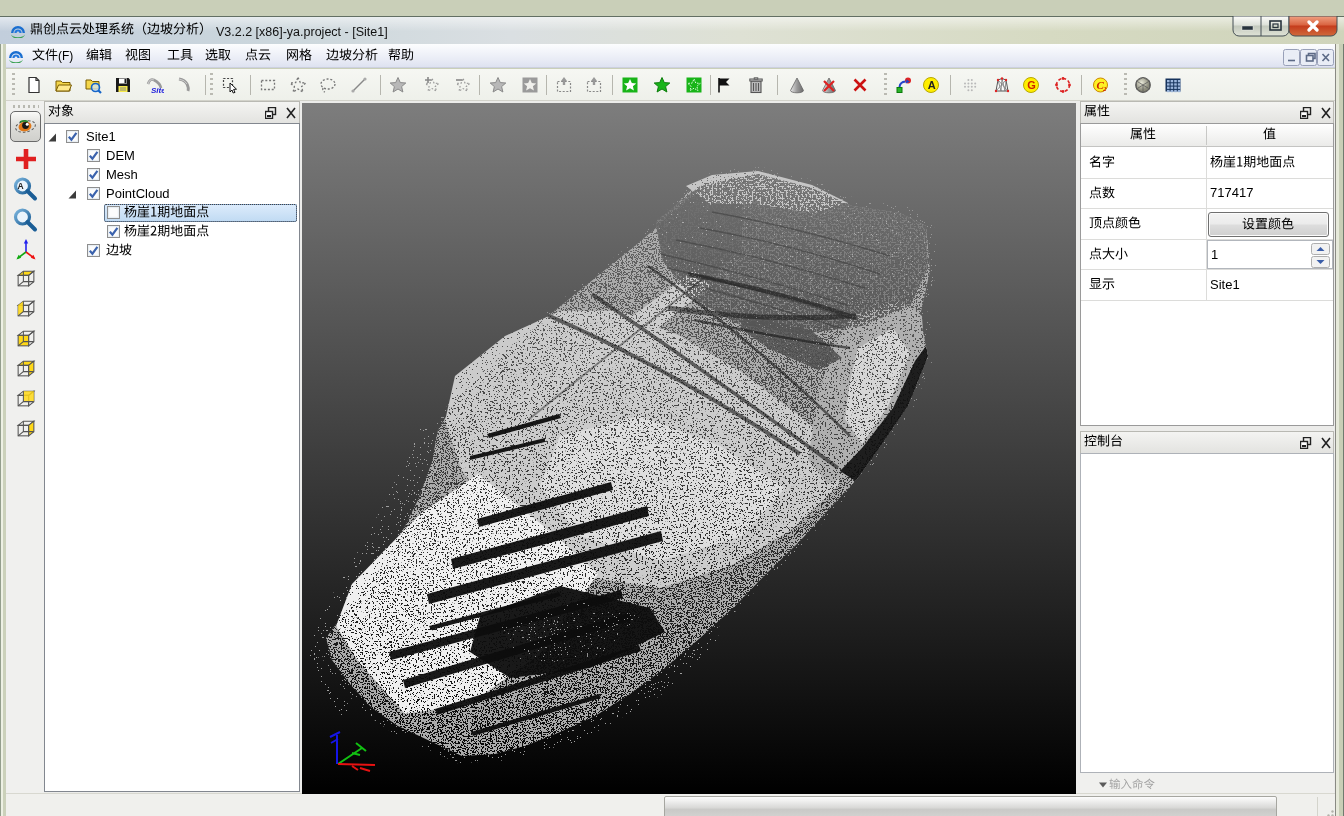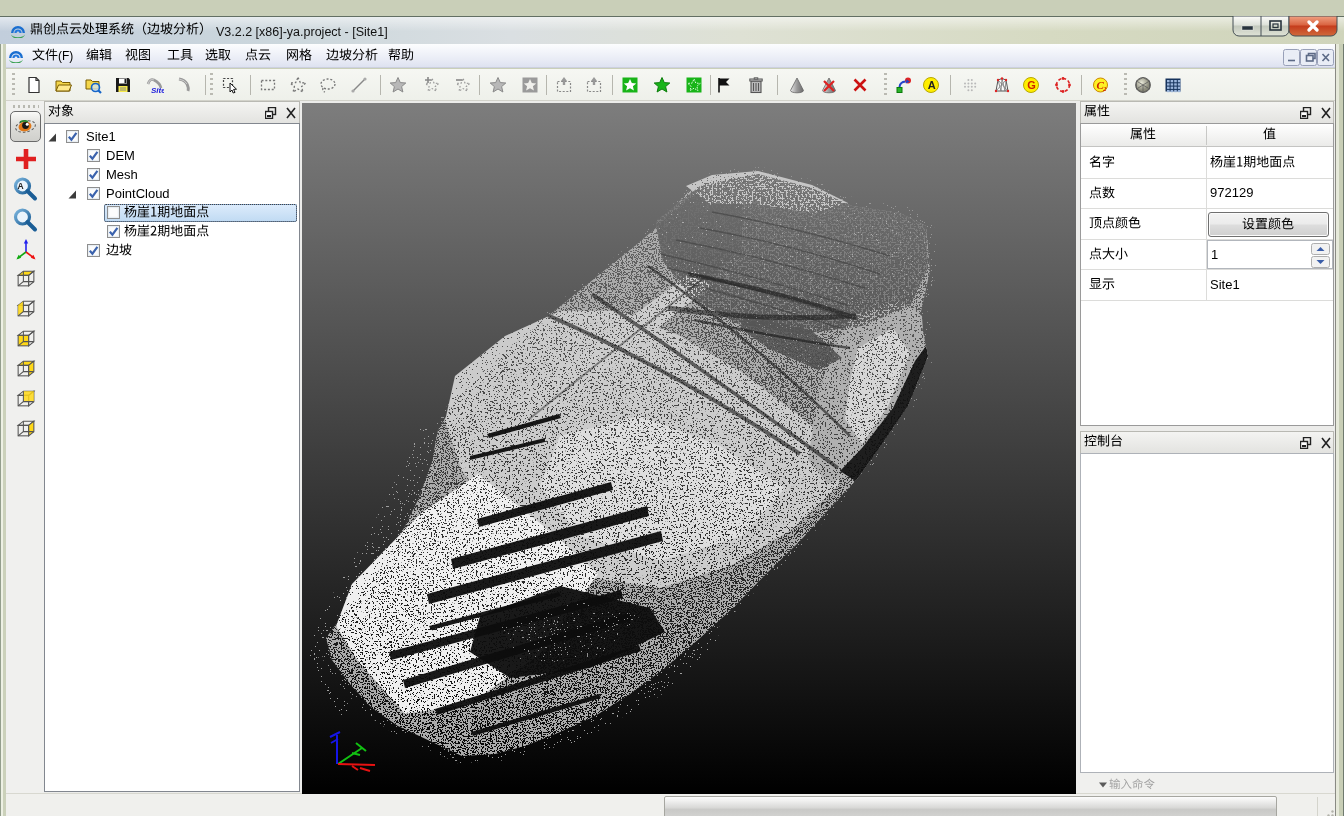--- a/index.html
+++ b/index.html
@@ -626,21 +626,21 @@
       </svg></div>
 <div style="position:absolute;left:1210px;top:140px;line-height:0"><svg width="85.2" height="13" style="overflow:visible" fill="#000">
         <use href="#u6768" transform="matrix(0.013 0 0 -0.013 0.00 10.40)"></use>
         <use href="#u5d16" transform="matrix(0.013 0 0 -0.013 13.00 10.40)"></use>
         <use href="#u31" transform="matrix(0.013 0 0 -0.013 26.00 10.40)"></use>
         <use href="#u671f" transform="matrix(0.013 0 0 -0.013 33.22 10.40)"></use>
         <use href="#u5730" transform="matrix(0.013 0 0 -0.013 46.22 10.40)"></use>
         <use href="#u9762" transform="matrix(0.013 0 0 -0.013 59.22 10.40)"></use>
         <use href="#u70b9" transform="matrix(0.013 0 0 -0.013 72.22 10.40)"></use>
       </svg></div>
-<div style="position:absolute;left:1210px;top:169px;font:normal 13px &quot;Liberation Sans&quot;, sans-serif;color:#000;white-space:pre;line-height:15px">972129</div>
+<div style="position:absolute;left:1210px;top:169px;font:normal 13px &quot;Liberation Sans&quot;, sans-serif;color:#000;white-space:pre;line-height:15px">717417</div>
 <div class="abs" style="left:1208px;top:196px;width:121px;height:25px;border:1px solid #707070;border-radius:3px;background:linear-gradient(180deg,#f3f3f3,#ebebeb 48%,#dddddd 52%,#cfcfcf);box-shadow:inset 0 0 0 1px #fbfbfb"></div>
 <div style="position:absolute;left:1242px;top:202px;line-height:0"><svg width="52.0" height="13" style="overflow:visible" fill="#000">
         <use href="#u8bbe" transform="matrix(0.013 0 0 -0.013 0.00 10.40)"></use>
         <use href="#u7f6e" transform="matrix(0.013 0 0 -0.013 13.00 10.40)"></use>
         <use href="#u989c" transform="matrix(0.013 0 0 -0.013 26.00 10.40)"></use>
         <use href="#u8272" transform="matrix(0.013 0 0 -0.013 39.00 10.40)"></use>
       </svg></div>
 <div class="abs" style="left:1207px;top:224px;width:126px;height:29px;border:1px solid #b2b6bc;background:#fff"></div>
 <div style="position:absolute;left:1211px;top:231px;font:normal 13px &quot;Liberation Sans&quot;, sans-serif;color:#000;white-space:pre;line-height:15px">1</div>
 <svg class="abs" style="left:1311px;top:227px" width="19" height="12" viewBox="0 0 19 12">

